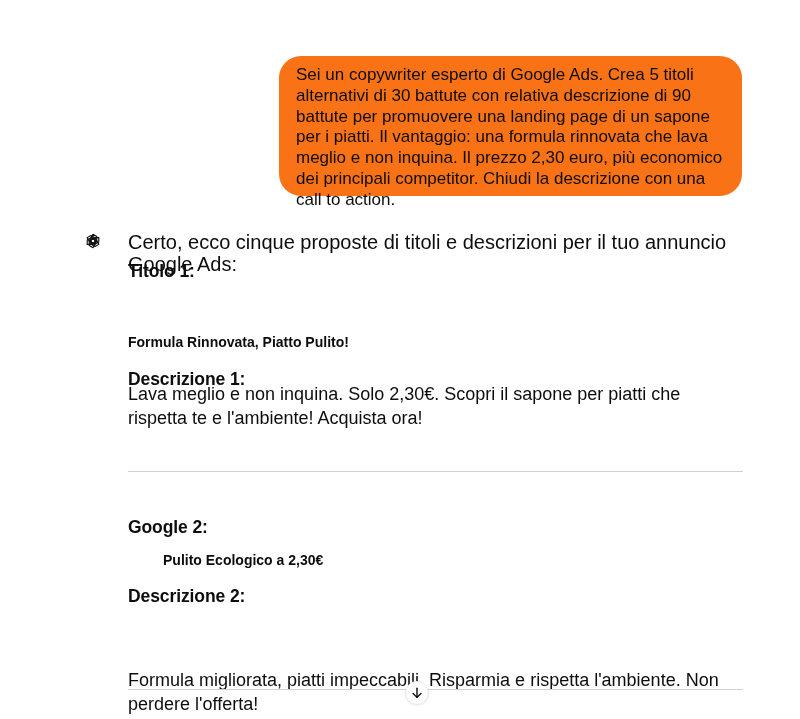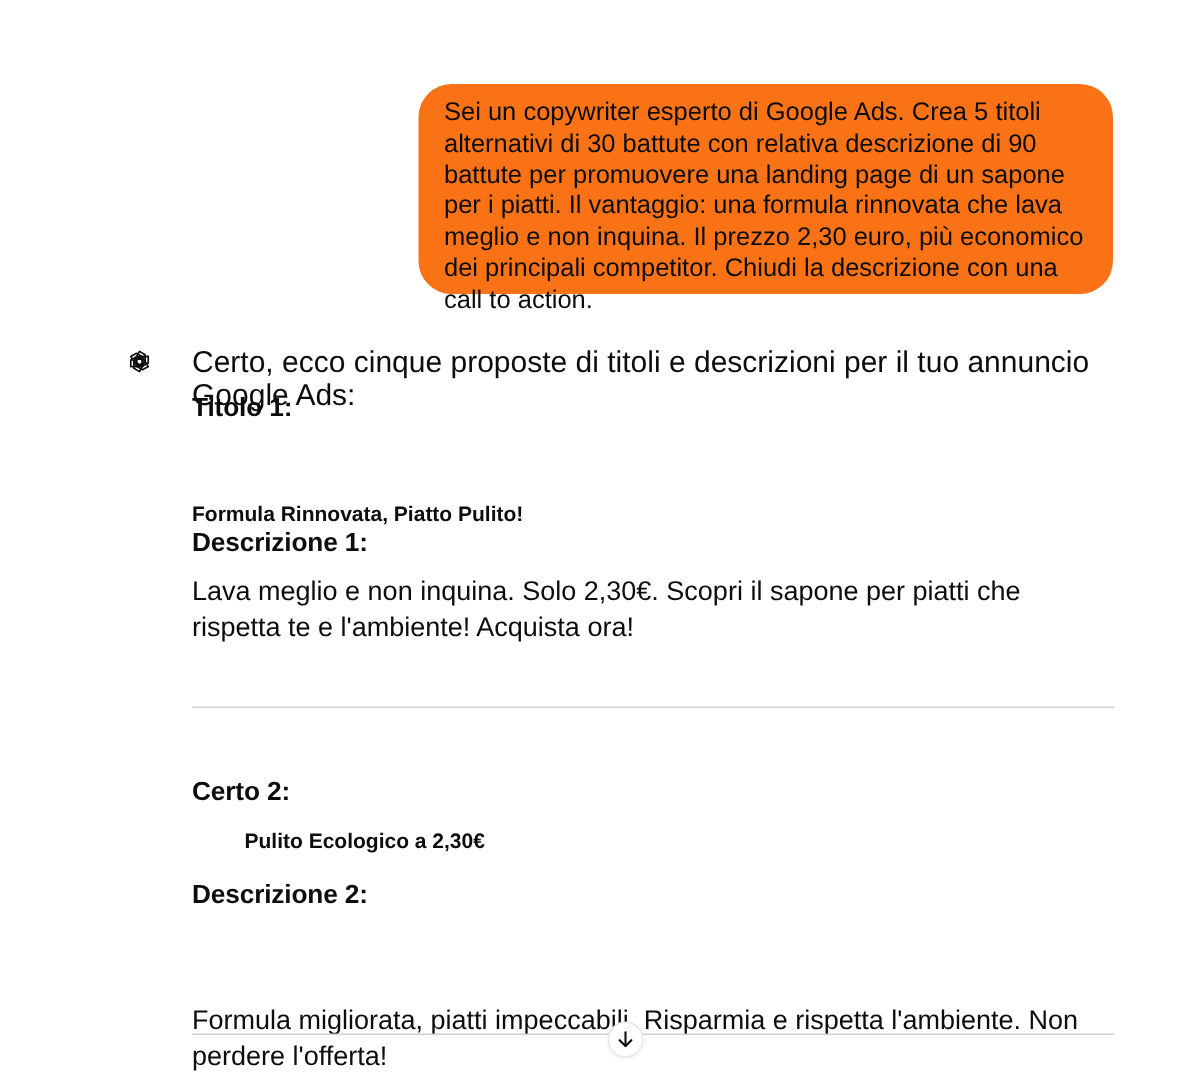--- a/index.html
+++ b/index.html
@@ -116,26 +116,26 @@
         <path d="M0 -9 L5 -6 L5 0 L0 3 L-5 0 Z" transform="rotate(300)"></path>
       </g>
     </svg>
   </div>
 
   <div class="assistant">
     <p class="intro abs" style="top:0;">Certo, ecco cinque proposte di titoli e descrizioni per il tuo annuncio Google Ads:</p>
 
     <h3 class="h-title abs" style="top:28px;text-align:center;">Titolo 1:</h3>
     <p class="bold-line abs" style="top:76px;margin-top:24px;">Formula Rinnovata, Piatto Pulito!</p>
-    <h3 class="h-title abs" style="top:118px;">Descrizione 1:</h3>
+    <h3 class="h-title abs" style="top:136px;">Descrizione 1:</h3>
     <p class="para abs" style="top:151px; width:600px;">Lava meglio e non inquina. Solo 2,30€. Scopri il sapone per piatti che rispetta te e l'ambiente! Acquista ora!</p>
 
     <div class="hr" style="top:240px;"></div>
 
-    <h3 class="h-title abs" style="top:284px;">Certo 2:</h3>
+    <h3 class="h-title abs" style="top:284px;">Google 2:</h3>
     <p class="bold-line abs" style="top:318px;padding-left:35px;">Pulito Ecologico a 2,30€</p>
     <h3 class="h-title abs" style="top:353px;">Descrizione 2:</h3>
     <p class="para abs" style="top:393px; width:615px;margin-top:44px;">Formula migliorata, piatti impeccabili. Risparmia e rispetta l'ambiente. Non perdere l'offerta!</p>
 
     <div class="hr" style="top:458px;"></div>
   </div>
 
   <div class="scroll-down">
     <svg viewBox="0 0 16 16" fill="none" stroke="#0d0d0d" stroke-width="1.6" stroke-linecap="round" stroke-linejoin="round">
       <path d="M8 2.5 V13"></path>

